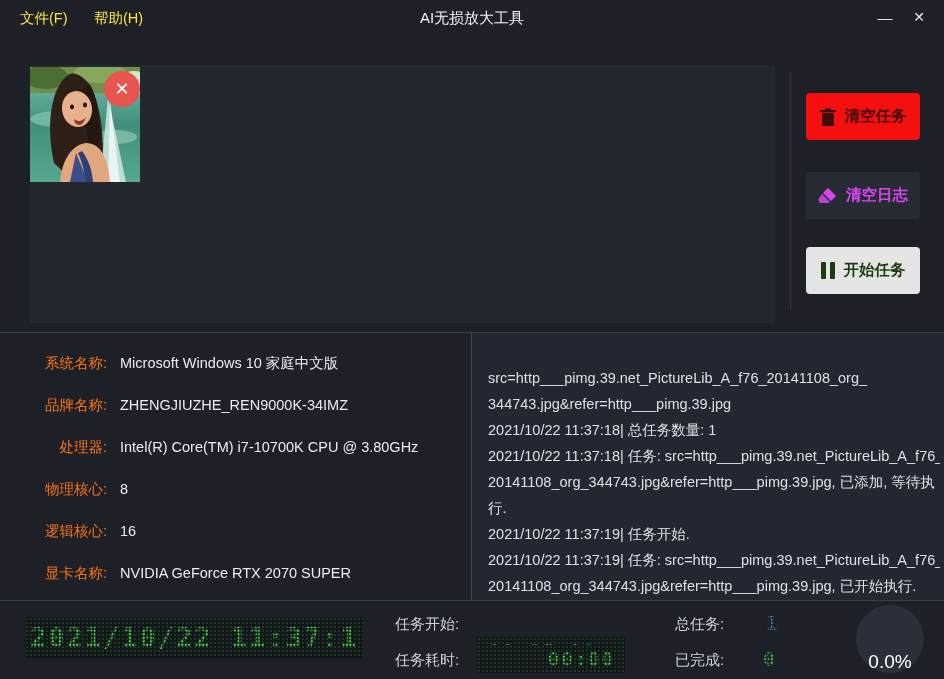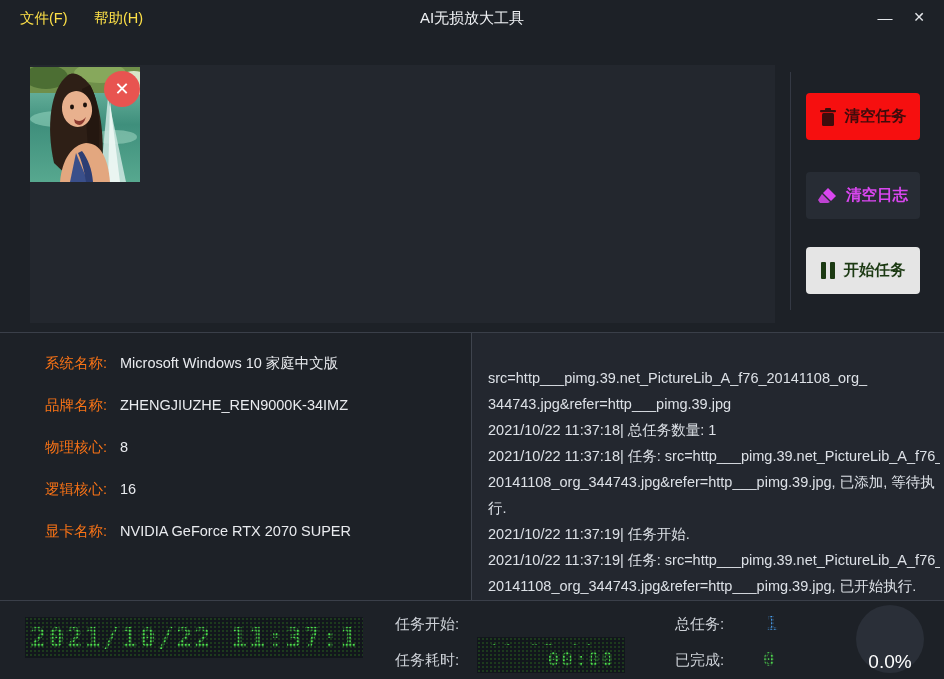--- a/index.html
+++ b/index.html
@@ -181,20 +181,24 @@
 <div class="sysinfo">
   <div class="sys-row">
     <span class="sys-label">系统名称:</span>
     <span class="sys-value">Microsoft Windows 10 家庭中文版</span>
   </div>
   <div class="sys-row">
     <span class="sys-label">品牌名称:</span>
     <span class="sys-value">ZHENGJIUZHE_REN9000K-34IMZ</span>
   </div>
   <div class="sys-row">
+    <span class="sys-label">处理器:</span>
+    <span class="sys-value">Intel(R) Core(TM) i7-10700K CPU @ 3.80GHz</span>
+  </div>
+  <div class="sys-row">
     <span class="sys-label">物理核心:</span>
     <span class="sys-value">8</span>
   </div>
   <div class="sys-row">
     <span class="sys-label">逻辑核心:</span>
     <span class="sys-value">16</span>
   </div>
   <div class="sys-row">
     <span class="sys-label">显卡名称:</span>
     <span class="sys-value">NVIDIA GeForce RTX 2070 SUPER</span>

